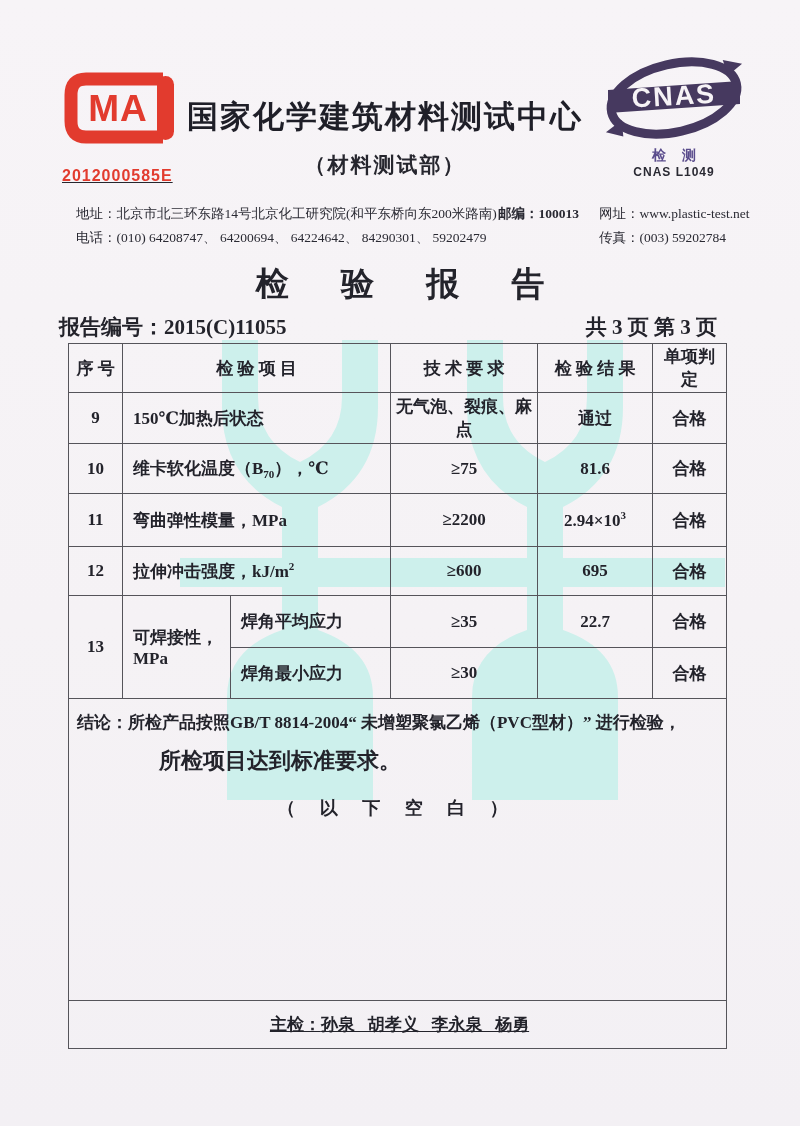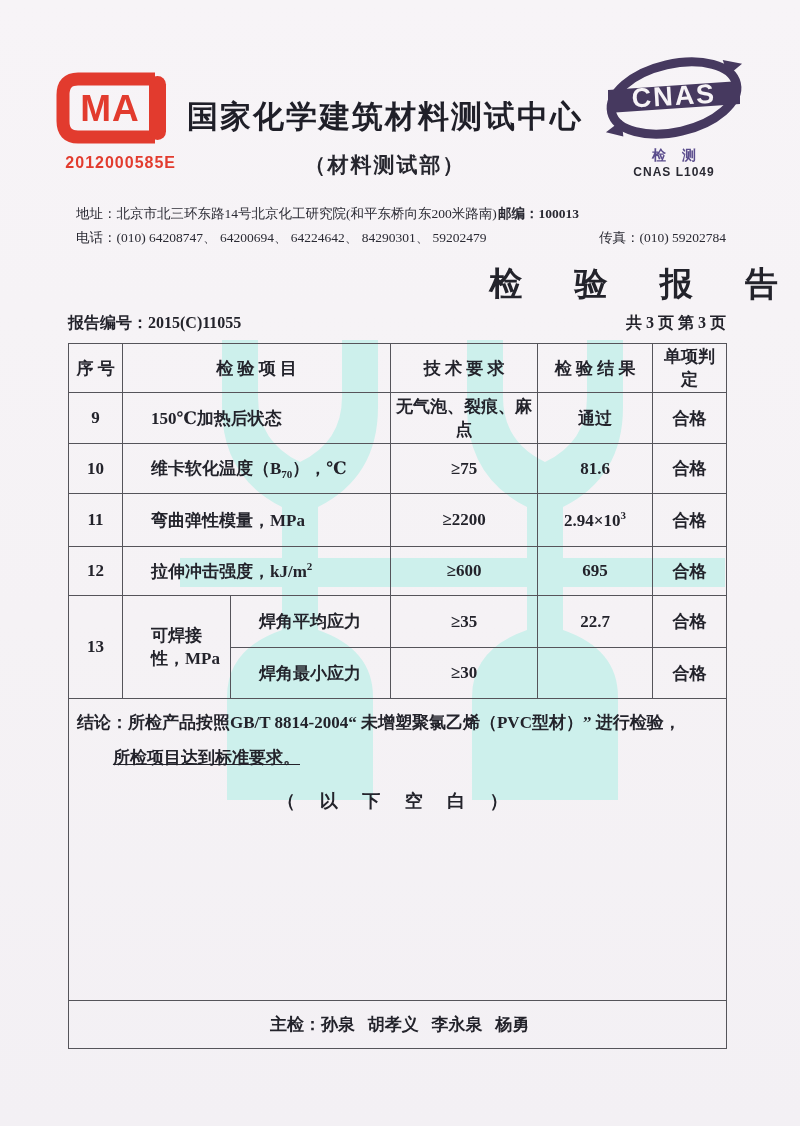--- a/index.html
+++ b/index.html
@@ -7,63 +7,63 @@
     position:relative; width:800px; height:1126px; margin:0 auto;
     background:#f6f3f6;
     background-image:linear-gradient(180deg,#f7f4f7 0%,#f5f2f5 55%,#f3f0f4 100%);
     overflow:hidden;
     font-family:"Liberation Serif","DejaVu Serif",serif;
     color:#26262e;
   }
   .abs{position:absolute;}
 
   
-  .cma-wrap{left:46px; top:70px; width:130px; text-align:right;}
-  .cma-no{margin-top:4px; color:#e23b2e; font-family:"Liberation Sans","DejaVu Sans",sans-serif;
+  .cma-wrap{left:62px; top:70px; width:130px; text-align:left;text-decoration:underline;}
+  .cma-no{margin-top:17px; color:#e23b2e; font-family:"Liberation Sans","DejaVu Sans",sans-serif;
           font-weight:bold; font-size:16px; letter-spacing:1px;}
   .org-title{left:150px; top:96px; width:470px; text-align:center;
              font-size:31px; font-weight:bold; letter-spacing:2px; color:#1f1f28;}
   .dept{left:150px; top:151px; width:470px; text-align:center;
         font-size:21px; font-weight:bold; letter-spacing:2px;}
   .cnas-wrap{left:596px; top:54px; width:156px; text-align:center;}
   .cnas-tag{margin-top:1px; color:#5a4c8c; font-size:14px; font-weight:bold;
             letter-spacing:16px; padding-left:16px;text-align:center;}
   .cnas-no{color:#2a2a33; font-family:"Liberation Sans","DejaVu Sans",sans-serif;
            font-weight:bold; font-size:12px; letter-spacing:1px;}
 
   
   .contact{left:40px; top:202px; width:720px; font-size:13.5px; line-height:24px; color:#2a2a33;}
   .contact .row{position:relative; height:24px; white-space:nowrap;margin-left:36px;}
   .contact .at-zip{position:absolute; left:422px; top:0;font-weight:bold;}
   .contact .at-right{position:absolute; left:523px; top:0;}
 
   
-  .report-title{left:0; top:262px; width:800px; text-align:right;
+  .report-title{left:0; top:262px; width:800px; text-align:center;
                 font-size:33px; font-weight:bold; letter-spacing:22px; text-indent:22px; color:#23232b;}
-  .report-line{left:68px; top:313px; width:658px; display:flex; justify-content:space-between;
-               font-size:16px; font-weight:bold; color:#23232b;}
+  .report-line{left:59px; top:313px; width:658px; display:flex; justify-content:space-between;
+               font-size:21px; font-weight:bold; color:#23232b;}
 
   
   .watermark{left:160px; top:337px; width:580px; height:466px; z-index:0;}
 
   
   .report-table{position:absolute; left:68px; top:343px; z-index:1;
                 border-collapse:collapse; table-layout:fixed; width:658px;
                 font-size:17px; color:#23232b;}
   .report-table td{border:1.5px solid #55545a; padding:0 4px; text-align:center;
                    font-weight:600; background:transparent; overflow:hidden;}
-  .report-table .left{text-align:left; padding-left:28px;}
+  .report-table .left{text-align:left; padding-left:10px;}
   .report-table .num{font-weight:bold;}
   .report-table sub{font-size:11px;}
   .report-table sup{font-size:11px;}
   .concl-cell{vertical-align:top !important; text-align:left !important; padding:12px 8px 0 8px !important;}
   .concl-line1{font-size:17px; font-weight:600;}
-  .concl-line2{font-size:17px; font-weight:600; margin-left:36px; margin-top:12px;text-decoration:underline;}
+  .concl-line2{font-size:22px; font-weight:600; margin-left:82px; margin-top:12px;}
   .concl-blank{text-align:center; font-size:18px; font-weight:600; letter-spacing:10px; margin-top:20px;}
-  .footer-cell{text-align:left; padding-left:8px !important; font-weight:600;}
+  .footer-cell{text-align:left; padding-left:8px !important; font-weight:600;text-decoration:underline;}
   .footer-cell .names{white-space:pre;}
 </style>
 </head>
 <body>
 
 <div class="page">
 
   <svg class="abs watermark" viewBox="0 0 580 466" xmlns="http://www.w3.org/2000/svg" aria-hidden="true">
     <g fill="#cdf0ec">
       <path fill-rule="evenodd" d="M62,3 H218 V70 Q218,140 158,170 V223 H122 V170 Q62,140 62,70 Z
@@ -99,24 +99,25 @@
       <text x="78" y="51" text-anchor="middle" fill="#f6f3f6" font-size="27" font-weight="bold" font-family="Liberation Sans, DejaVu Sans, sans-serif" letter-spacing="2" transform="rotate(-3.5 78 44)">CNAS</text>
     </svg>
     <div class="cnas-tag">检测</div>
     <div class="cnas-no">CNAS L1049</div>
   </div>
 
   <div class="abs contact">
     <div class="row">
       <span>地址：</span><span>北京市北三环东路14号北京化工研究院(和平东桥向东200米路南)</span>
       <span class="at-zip"><span>邮编：</span><span>100013</span></span>
+      <span class="at-right"><span>网址：</span><span>www.plastic-test.net</span></span>
     </div>
     <div class="row">
       <span>电话：</span><span>(010) 64208747、 64200694、 64224642、 84290301、 59202479</span>
-      <span class="at-right"><span>传真：</span><span>(010) 59202784</span></span>
+      <span class="at-right"><span>传真：</span><span>(003) 59202784</span></span>
     </div>
   </div>
 
   <div class="abs report-title">检 验 报 告</div>
   <div class="abs report-line">
     <span><span>报告编号：</span><span>2015(C)11055</span></span>
     <span>共 3 页 第 3 页</span>
   </div>
 
   <table class="report-table">

